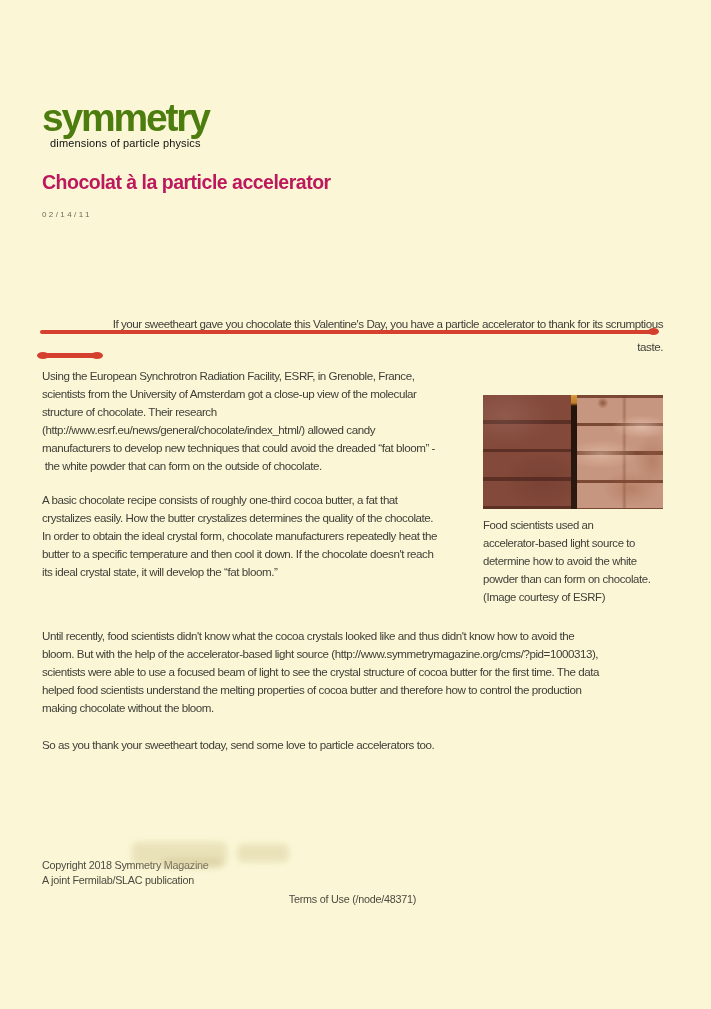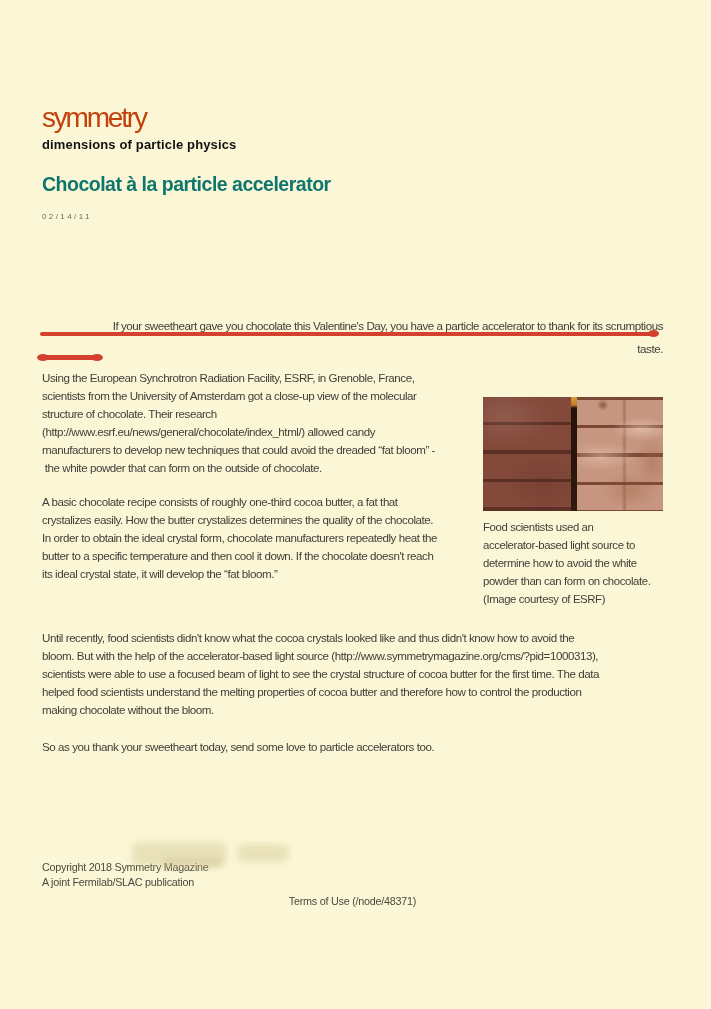--- a/index.html
+++ b/index.html
@@ -11,32 +11,32 @@
     font-family: "Liberation Sans", sans-serif;
     color: #3f3e38;
     overflow: hidden;
     position: relative;
   }
   .page { padding: 100px 48px 0 42px; }
 
   
   .logo { display: inline-block; }
   .logo-word {
-    font-size: 28px; font-weight: normal; letter-spacing: -2.2px;
-    color: #c2410c; line-height: 36px;
+    font-size: 39px; font-weight: bold; letter-spacing: -2.2px;
+    color: #4d7c0f; line-height: 36px;
   }
   .logo-tag {
-    font-size: 13px; font-weight: bold; color: #111;
-    text-align: left; letter-spacing: 0.15px; margin-top: 1px;
+    font-size: 11px; font-weight: normal; color: #111;
+    text-align: center; letter-spacing: 0.15px; margin-top: 1px;
   }
 
   
   h1.title {
     margin-top: 20px;
-    font-size: 19.5px; font-weight: bold; color: #0f766e;
+    font-size: 19.5px; font-weight: bold; color: #be185d;
     letter-spacing: -0.5px;
   }
   .date {
     margin-top: 16px;
     font-size: 8px; letter-spacing: 2.4px; color: #6b6a58;
   }
 
   
   .tline { white-space: pre; }
   .bodytext { font-size: 11.6px; letter-spacing: -0.45px; line-height: 18px; color: #3f3e38; }

